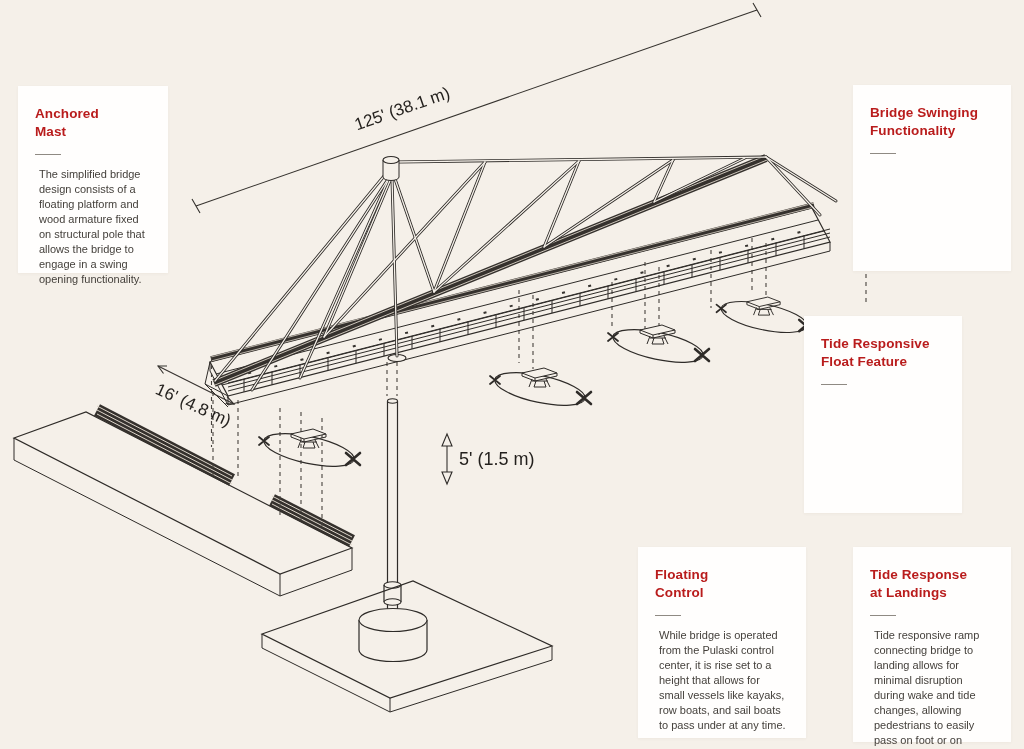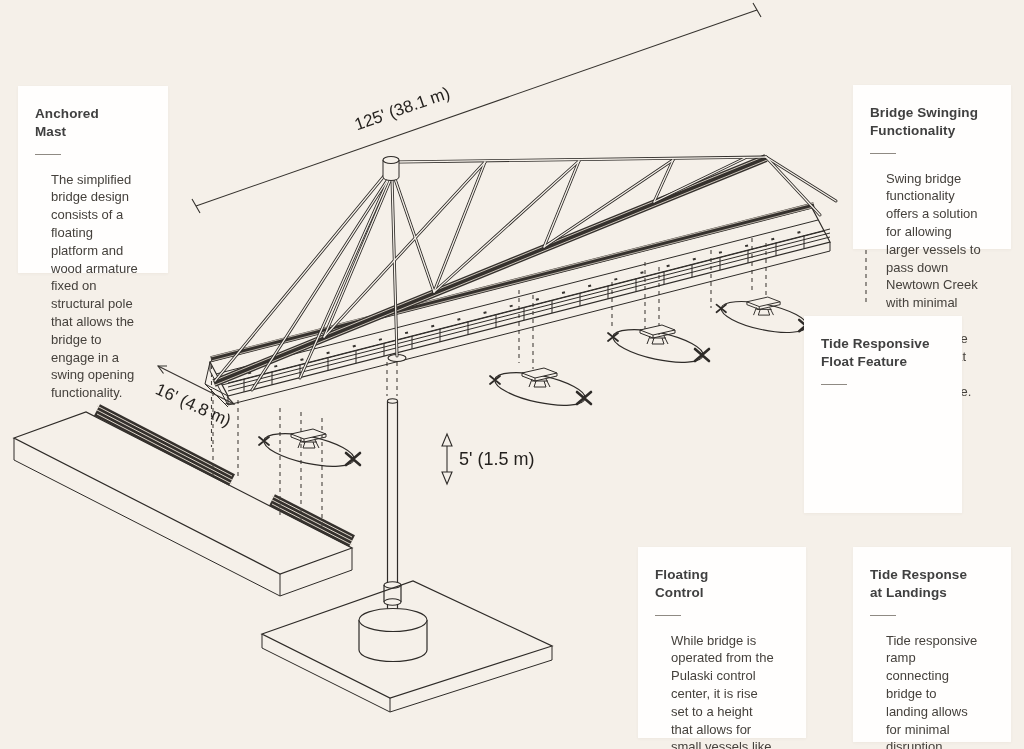--- a/index.html
+++ b/index.html
@@ -9,25 +9,25 @@
     font-family:"Liberation Sans",sans-serif;
   }
   #diagram{position:absolute;left:0;top:0;width:1024px;height:749px}
 
   .card{
     position:absolute;background:#fffefd;
     padding:19px 14px 0 17px;box-sizing:border-box;
     box-shadow:0 1px 3px rgba(90,80,60,0.05);
   }
   .card h3{
-    margin:0;font-size:13.5px;font-weight:600;color:#404040;
+    margin:0;font-size:13.5px;font-weight:600;color:#b91c1c;
     line-height:1.32;white-space:pre-line;letter-spacing:.1px;
   }
   .card .rule{width:26px;border:none;border-top:1px solid #8f8a83;margin:13px 0 12px 0}
-  .card p{margin:16px;font-size:13px;line-height:1.37;color:#45413c}
+  .card p{margin:4px;font-size:11px;line-height:1.37;color:#45413c}
 
   
   .ln{stroke:#2e2b28;stroke-width:1;fill:none}
   .ln12{stroke:#2e2b28;stroke-width:1.2;fill:none}
   .dbl-o{stroke:#2e2b28;stroke-width:3;fill:none;stroke-linecap:round}
   .dbl-i{stroke:#f5f0e9;stroke-width:1.3;fill:none;stroke-linecap:round}
   .band{stroke:#35312d;fill:none}
   .bandlite{stroke:#ddd5ca;fill:none}
   .dash{stroke:#46423d;stroke-width:1.1;fill:none;stroke-dasharray:4 4}
   .deckdots{stroke:#35322e;stroke-width:2;fill:none;stroke-dasharray:3 24}
@@ -203,25 +203,24 @@
   <text class="dimlabel2" x="459" y="465">5' (1.5 m)</text>
 </svg>
 
 <div class="card" style="left:18px;top:86px;width:150px;height:187px">
   <h3>Anchored
 Mast</h3>
   <hr class="rule">
   <p>The simplified bridge design consists of a floating platform and wood armature fixed on structural pole that allows the bridge to engage in a swing opening functionality.</p>
 </div>
 
-<div class="card" style="left:853px;top:85px;width:158px;height:164px">
+<div class="card" style="left:853px;top:85px;width:158px;height:186px">
   <h3>Bridge Swinging
 Functionality</h3>
   <hr class="rule">
-  <p>Swing bridge functionality offers a solution for allowing larger vessels to pass down Newtown Creek with minimal disruption. Control will be by operator at the existing Pulaski bridge.</p>
 </div>
 
 <div class="card" style="left:804px;top:316px;width:158px;height:197px">
   <h3>Tide Responsive
 Float Feature</h3>
   <hr class="rule">
 </div>
 
 <div class="card" style="left:638px;top:547px;width:168px;height:191px">
   <h3>Floating

